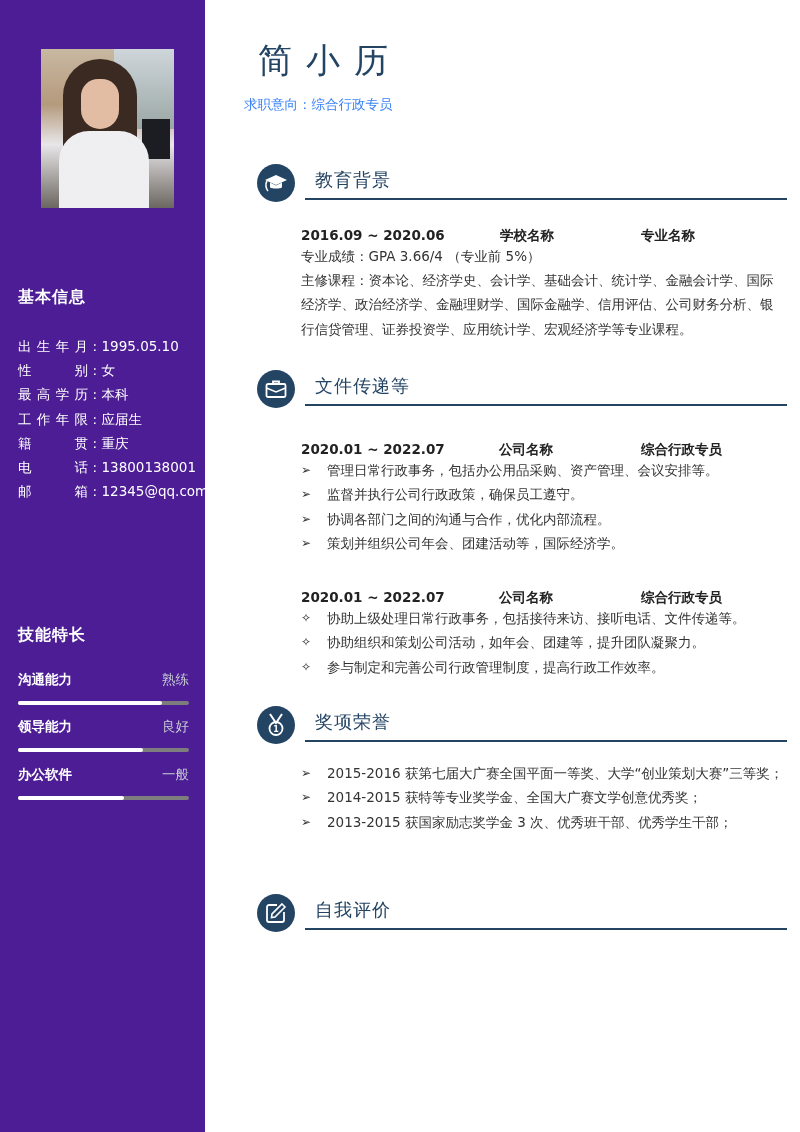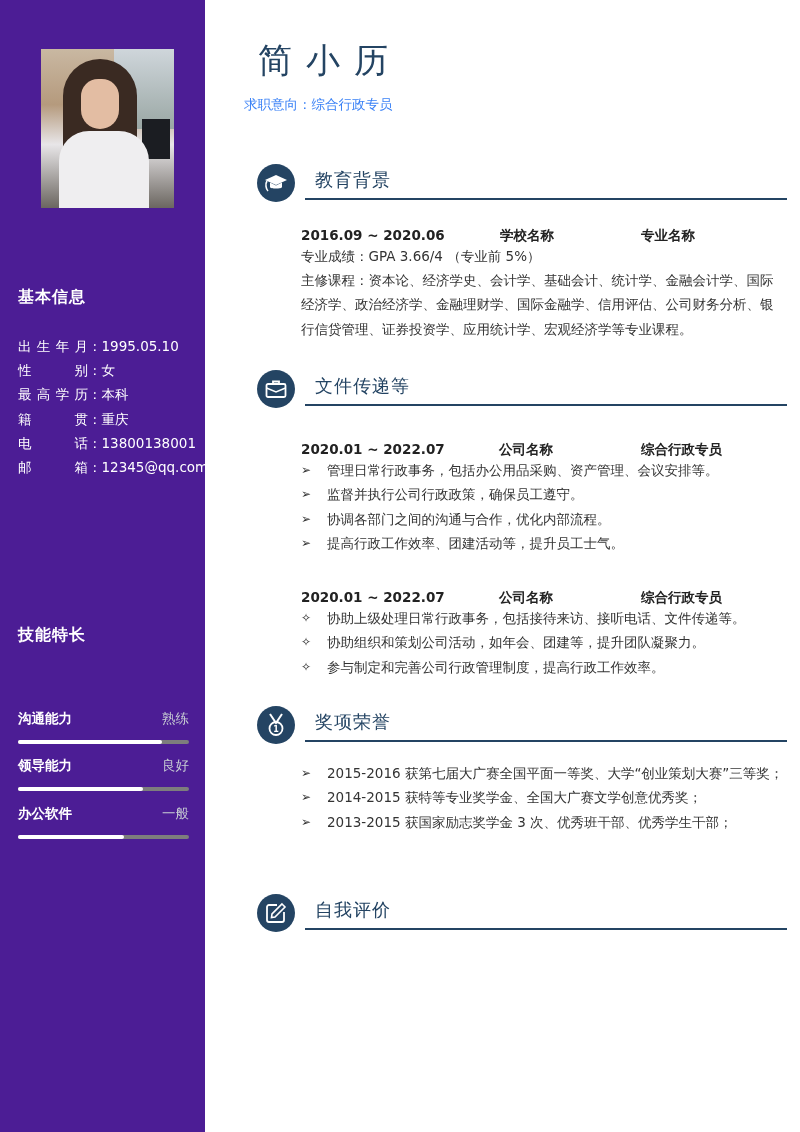--- a/index.html
+++ b/index.html
@@ -13,21 +13,21 @@
   .photo .hair { position: absolute; left: 22px; top: 10px; width: 74px; height: 110px; border-radius: 40px 40px 10px 10px; background: #3a2a22; }
   .photo .face { position: absolute; left: 40px; top: 30px; width: 38px; height: 50px; border-radius: 18px 18px 20px 20px; background: #e3bda3; }
   .photo .shirt { position: absolute; left: 18px; top: 82px; width: 90px; height: 80px; border-radius: 30px 30px 0 0; background: #efeef0; }
   .photo .monitor { position: absolute; right: 4px; top: 70px; width: 28px; height: 40px; background: #1b1d22; }
 
   .sb-h { position: absolute; left: 18px; font-size: 16px; font-weight: bold; letter-spacing: 1px; color: #fff; }
   .info-list { position: absolute; left: 18px; top: 334px; list-style: none; }
   .info-list li { font-size: 13.5px; height: 24.2px; line-height: 24px; color: #fff; white-space: nowrap; }
   .info-list .lbl { display: inline-block; width: 70px; text-align-last: justify; }
 
-  .skill { position: absolute; left: 18px; width: 171px; margin-top: 39px; }
+  .skill { position: absolute; left: 18px; width: 171px; }
   .skill .row { display: flex; justify-content: space-between; font-size: 13.5px; height: 20px; line-height: 20px; }
   .skill .name { font-weight: bold; color: #fff; }
   .skill .level { color: #c7ccd3; }
   .skill .track { margin-top: 12px; height: 4px; background: #7d7d7d; border-radius: 2px; position: relative; }
   .skill .fill { position: absolute; left: 0; top: 0; height: 4px; background: #ffffff; border-radius: 2px; }
 
   .main { position: absolute; left: 205px; top: 0; width: 595px; height: 1132px; }
   .title { position: absolute; left: 53px; top: 38px; font-size: 34px; color: #244463; letter-spacing: 14px; font-weight: normal; }
   .intent { position: absolute; left: 39px; top: 96px; font-size: 13.5px; color: #3b82f6; }
 
@@ -54,20 +54,21 @@
     <div class="monitor"></div>
     <div class="shirt"></div>
     <div class="face"></div>
   </div>
 
   <div class="sb-h" style="top:287px;">基本信息</div>
   <ul class="info-list">
     <li><span class="lbl">出生年月</span><span>：</span><span>1995.05.10</span></li>
     <li><span class="lbl">性别</span><span>：</span><span>女</span></li>
     <li><span class="lbl">最高学历</span><span>：</span><span>本科</span></li>
+    <li><span class="lbl">工作年限</span><span>：</span><span>应届生</span></li>
     <li><span class="lbl">籍贯</span><span>：</span><span>重庆</span></li>
     <li><span class="lbl">电话</span><span>：</span><span>13800138001</span></li>
     <li><span class="lbl">邮箱</span><span>：</span><span>12345@qq.com</span></li>
   </ul>
 
   <div class="sb-h" style="top:625px;">技能特长</div>
 
   <div class="skill" style="top:669px;">
     <div class="row">
         <span class="name">沟通能力</span>
@@ -133,21 +134,21 @@
 
     <div class="headrow" style="top:55px;">
       <span style="left:0;">2020.01 ~ 2022.07</span>
       <span style="left:198px;">公司名称</span>
       <span style="left:340px;">综合行政专员</span>
     </div>
     <ul class="blist" style="top:88px;">
       <li><span class="b">➢</span><span>管理日常行政事务，包括办公用品采购、资产管理、会议安排等。</span></li>
       <li><span class="b">➢</span><span>监督并执行公司行政政策，确保员工遵守。</span></li>
       <li><span class="b">➢</span><span>协调各部门之间的沟通与合作，优化内部流程。</span></li>
-      <li><span class="b">➢</span><span>提高行政工作效率、团建活动等，提升员工士气。</span></li>
+      <li><span class="b">➢</span><span>策划并组织公司年会、团建活动等，国际经济学。</span></li>
     </ul>
 
     <div class="headrow" style="top:203px;">
       <span style="left:0;">2020.01 ~ 2022.07</span>
       <span style="left:198px;">公司名称</span>
       <span style="left:340px;">综合行政专员</span>
     </div>
     <ul class="blist" style="top:236px;">
       <li><span class="b">✧</span><span>协助上级处理日常行政事务，包括接待来访、接听电话、文件传递等。</span></li>
       <li><span class="b">✧</span><span>协助组织和策划公司活动，如年会、团建等，提升团队凝聚力。</span></li>

